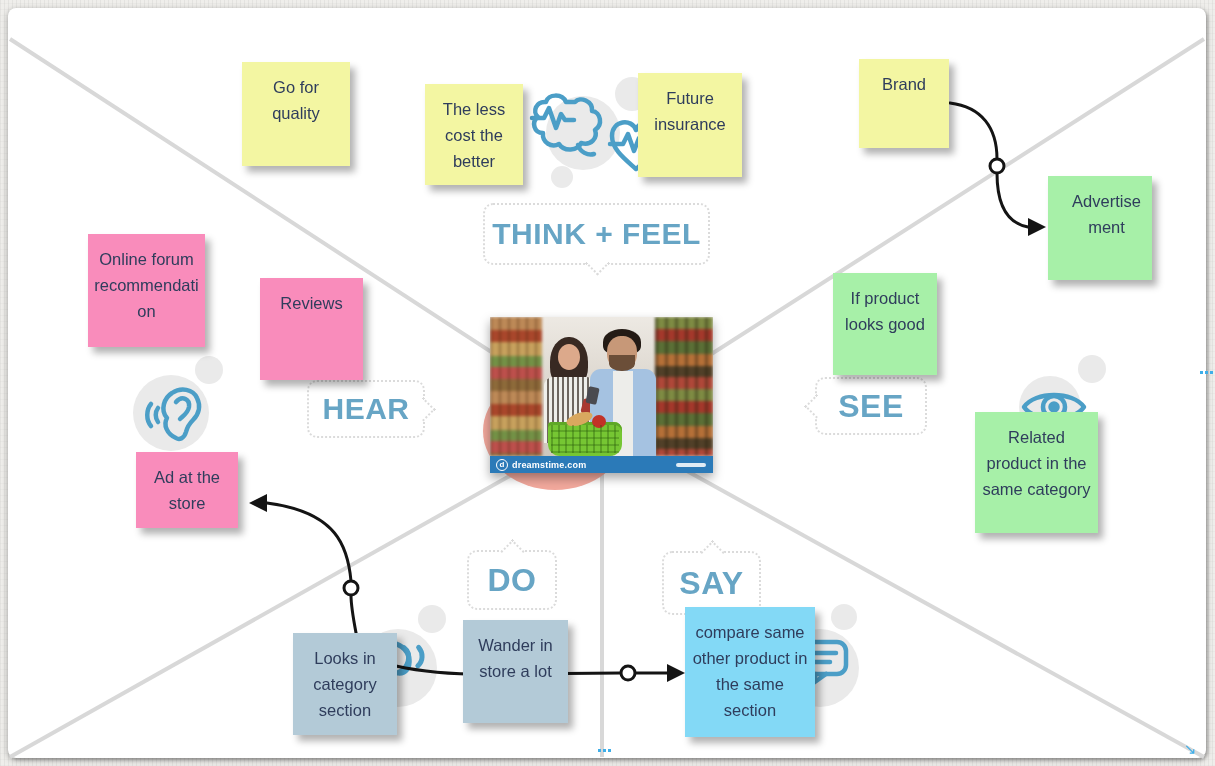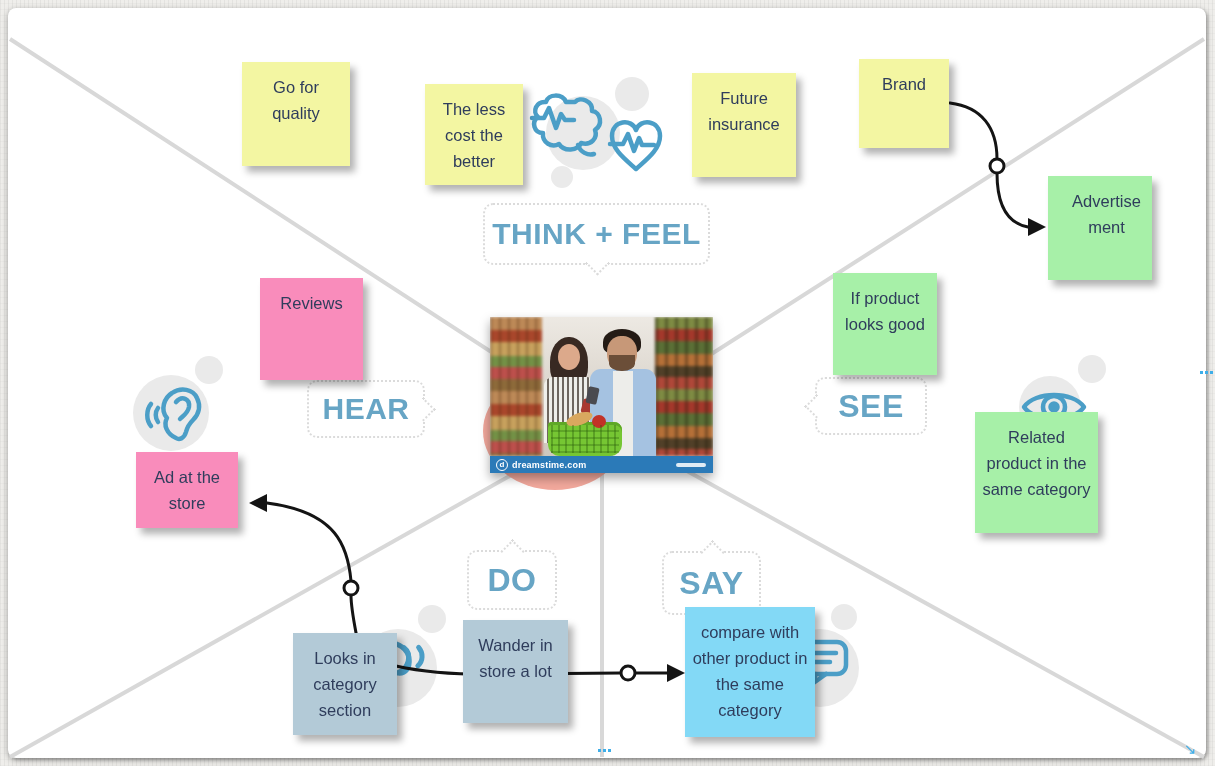--- a/index.html
+++ b/index.html
@@ -218,30 +218,31 @@
           <path d="M396 666 C432 674 470 675 505 674 L621 673"></path>
           <path d="M635 673 L667 673"></path>
           <circle cx="628" cy="673" r="7" fill="#fff"></circle>
           <polygon points="685,673 667,664 667,682" fill="currentColor" stroke="none"></polygon>
         </g>
       </svg>
 
       <div class="notes-layer">
           <div class="note" style="left: 242px; top: 62px; width: 108px; height: 104px; background: rgb(243, 246, 162);"><span>Go for quality</span></div>
           <div class="note" style="left: 425px; top: 84px; width: 98px; height: 101px; background: rgb(243, 246, 162);"><span>The less cost the better</span></div>
-          <div class="note" style="left: 692px; top: 73px; width: 104px; height: 104px; background: rgb(243, 246, 162);"><span>Future insurance</span></div>
+          <div class="note" style="left: 638px; top: 73px; width: 104px; height: 104px; background: rgb(243, 246, 162);"><span>Future insurance</span></div>
           <div class="note" style="left: 859px; top: 59px; width: 90px; height: 89px; background: rgb(243, 246, 162);"><span>Brand</span></div>
+          <div class="note" style="left: 88px; top: 234px; width: 117px; height: 113px; background: rgb(249, 140, 187);"><span>Online forum recommendation</span></div>
           <div class="note" style="left: 260px; top: 278px; width: 103px; height: 102px; background: rgb(249, 140, 187);"><span>Reviews</span></div>
           <div class="note" style="left: 136px; top: 452px; width: 102px; height: 76px; background: rgb(249, 140, 187);"><span>Ad at the store</span></div>
           <div class="note" style="left: 1048px; top: 176px; width: 104px; height: 104px; background: rgb(167, 240, 168); padding-left: 19px;"><span>Advertisement</span></div>
           <div class="note" style="left: 833px; top: 273px; width: 104px; height: 102px; background: rgb(167, 240, 168);"><span>If product looks good</span></div>
           <div class="note" style="left: 939px; top: 412px; width: 123px; height: 121px; background: rgb(167, 240, 168); margin-left: 36px;"><span>Related product in the same category</span></div>
           <div class="note" style="left: 293px; top: 633px; width: 104px; height: 102px; background: rgb(179, 202, 215);"><span>Looks in category section</span></div>
           <div class="note" style="left: 463px; top: 620px; width: 105px; height: 103px; background: rgb(179, 202, 215);"><span>Wander in store a lot</span></div>
-          <div class="note" style="left: 685px; top: 607px; width: 130px; height: 130px; background: rgb(131, 217, 246);"><span>compare with other product in the same category</span></div>
+          <div class="note" style="left: 685px; top: 607px; width: 130px; height: 130px; background: rgb(131, 217, 246);"><span>compare same other product in the same section</span></div>
         </div>
 
       <div class="handles" style="left:0;top:0;width:1215px;height:766px;pointer-events:none;">
         <span class="hdots" style="left:598px;top:749px;pointer-events:auto;">
             <i></i>
             <i></i>
             <i></i>
           </span>
         <span class="hdots" style="left:1200px;top:371px;pointer-events:auto;">
             <i></i>

